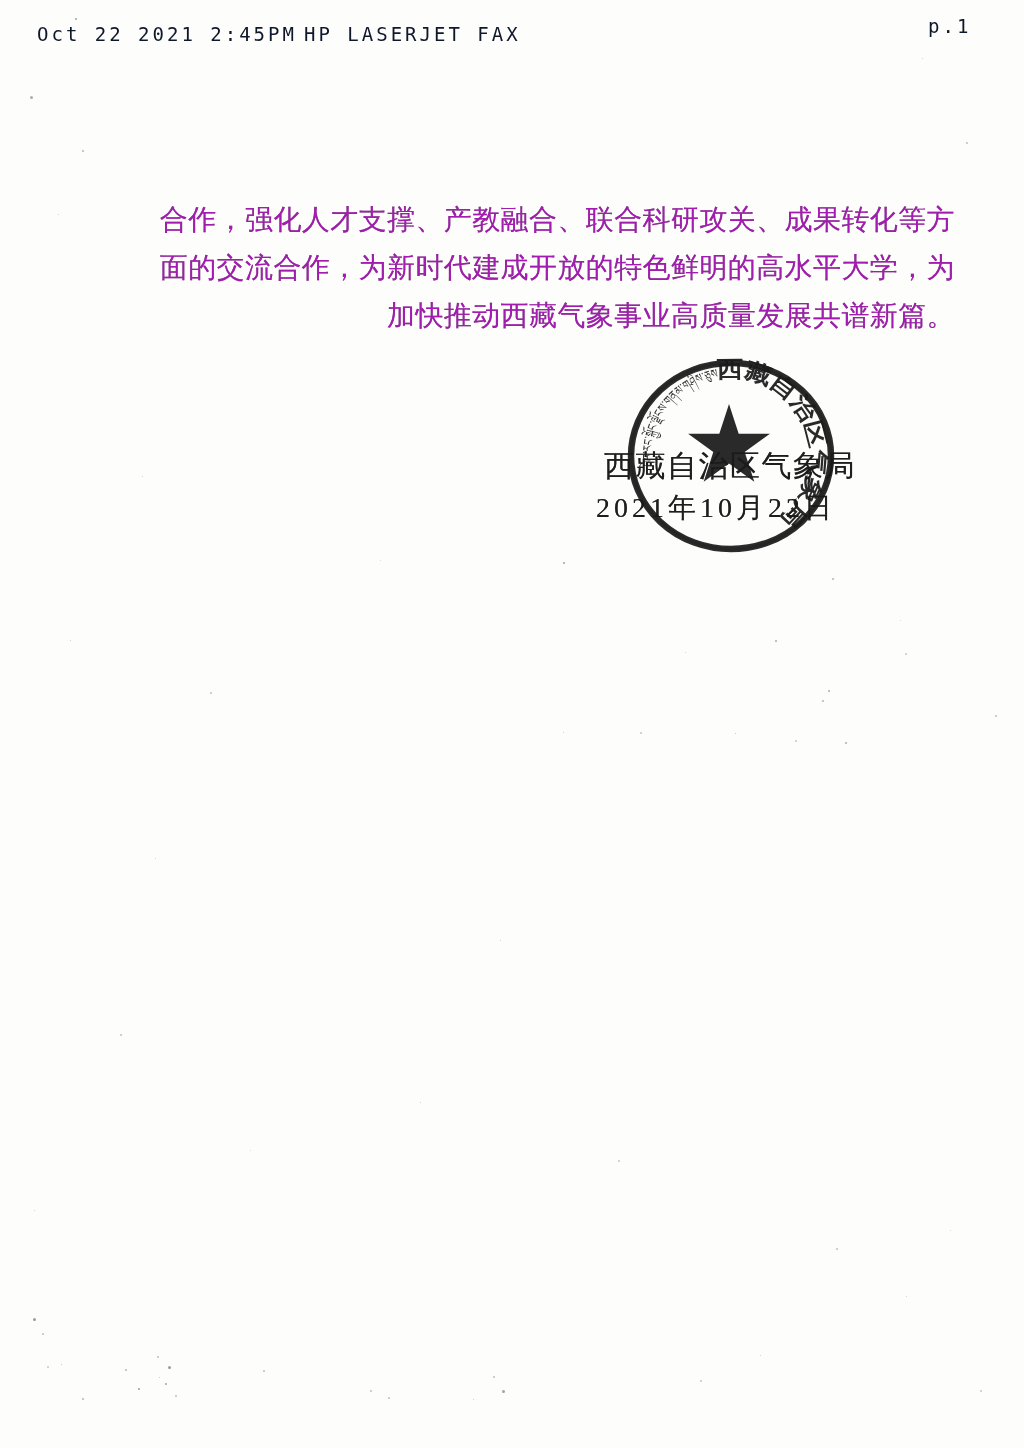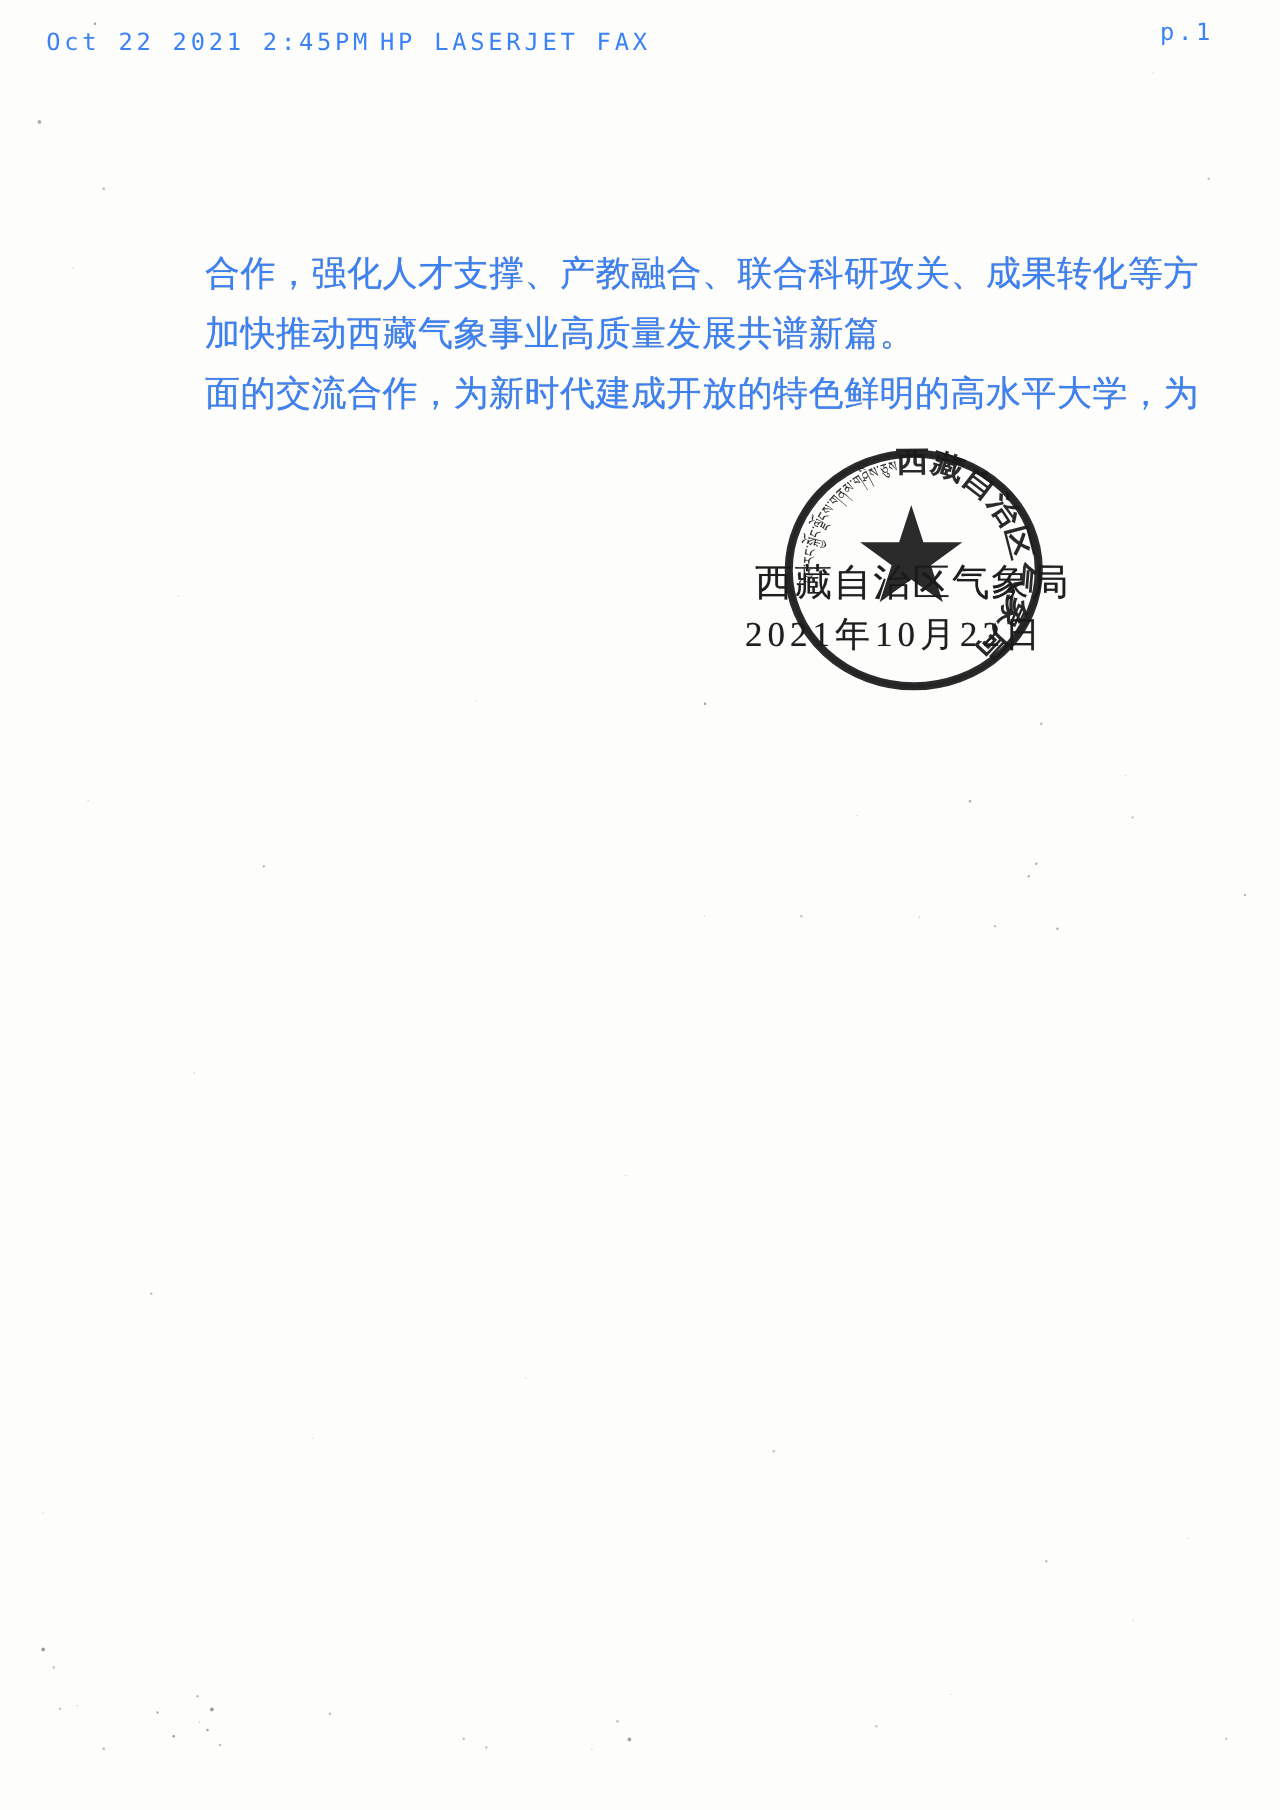--- a/index.html
+++ b/index.html
@@ -15,38 +15,39 @@
     background: #fdfdfc;
     overflow: hidden;
     font-family: "Liberation Serif", "DejaVu Serif", serif;
   }
   
   .fax-header span {
     position: absolute;
     font-family: "DejaVu Sans Mono", "Liberation Mono", monospace;
     font-size: 19px;
     letter-spacing: 3px;
-    color: #3b82f6;
+    color: #0f172a;
     white-space: pre;
     -webkit-font-smoothing: none;
   }
   .fax-datetime { left: 37px;  top: 23px; }
   .fax-device   { left: 304px; top: 23px; }
   .fax-page     { left: 928px; top: 15px; letter-spacing: 1px; }
 
   
   .body-text {
     position: absolute;
-    left: 164px;
+    left: 145px;
     top: 196px;
     width: 810px;
-    color: #3b82f6;
+    color: #a21caf;
     font-size: 28px;
     letter-spacing: 0.4px;
     text-shadow: 0 0 0.6px rgba(40,40,40,0.55);
+    text-align: right;
   }
   .body-text .line {
     height: 48px;
     line-height: 48px;
     white-space: nowrap;
   }
 
   
   .signature {
     position: absolute;
@@ -95,22 +96,22 @@
 <div class="page">
 
   <div class="fax-header">
     <span class="fax-datetime">Oct 22 2021 2:45PM</span>
     <span class="fax-device">HP LASERJET FAX</span>
     <span class="fax-page">p.1</span>
   </div>
 
   <div class="body-text">
     <div class="line">合作，强化人才支撑、产教融合、联合科研攻关、成果转化等方</div>
+    <div class="line">面的交流合作，为新时代建成开放的特色鲜明的高水平大学，为</div>
     <div class="line">加快推动西藏气象事业高质量发展共谱新篇。</div>
-    <div class="line">面的交流合作，为新时代建成开放的特色鲜明的高水平大学，为</div>
   </div>
 
   <div class="signature">
     <div class="sig-org">西藏自治区气象局</div>
     <div class="sig-date">2021年10月22日</div>
   </div>
 
   <svg class="seal" viewBox="0 0 216 202" xmlns="http://www.w3.org/2000/svg">
     <defs>
       <path id="arc-cn" d="M 93 21 A 79 79 0 0 1 150 165" fill="none"></path>

